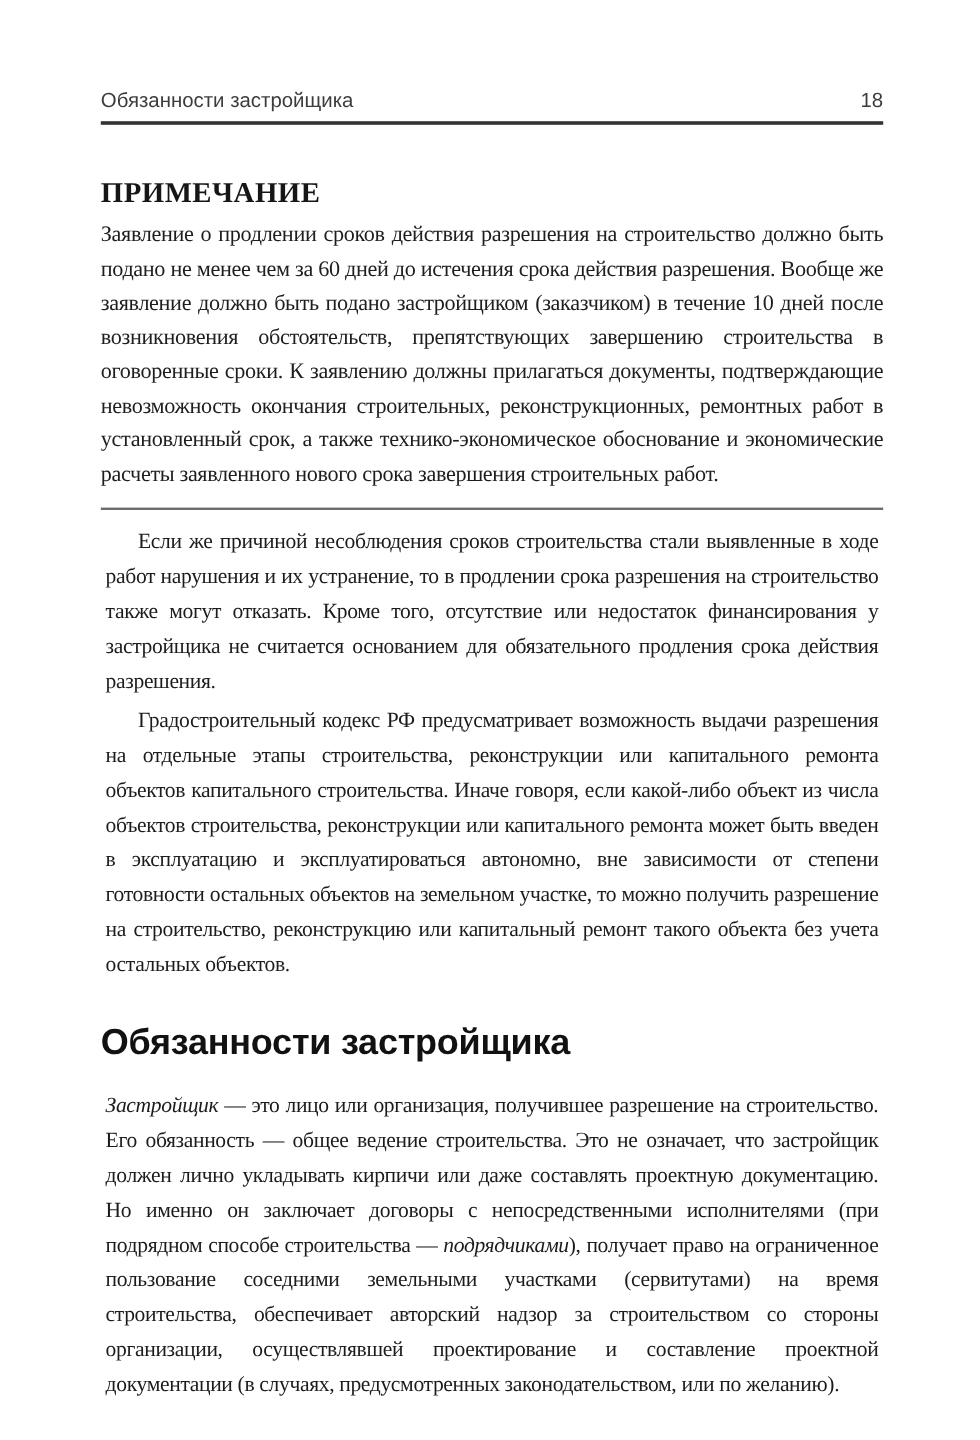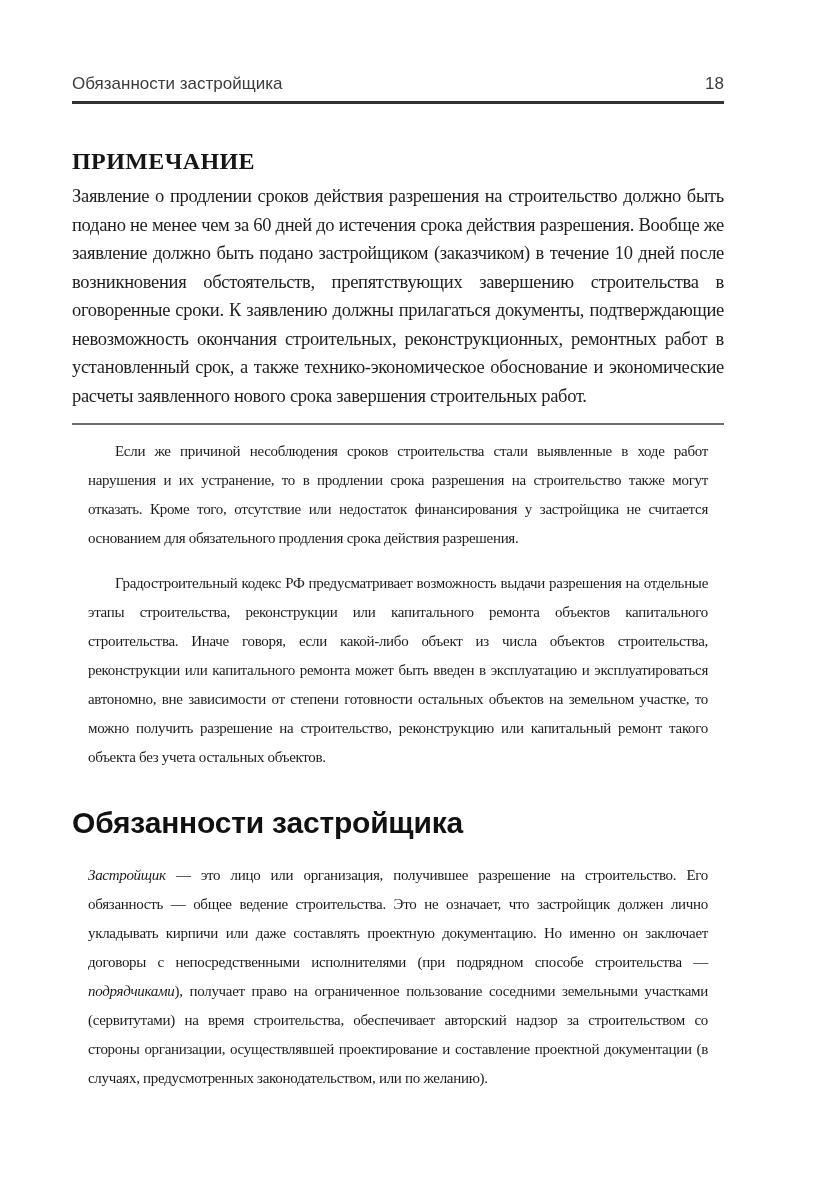--- a/index.html
+++ b/index.html
@@ -11,21 +11,21 @@
     width: 817px;
     height: 1200px;
     position: relative;
     font-family: "Liberation Serif", "DejaVu Serif", serif;
     color: #1e1e1e;
     -webkit-hyphens: auto;
     hyphens: auto;
   }
   .page {
     position: absolute;
-    left: 72px;
+    left: 84px;
     top: 0;
     width: 652px;
     height: 998px;
   }
   
   .running-head {
     display: flex;
     justify-content: space-between;
     align-items: flex-end;
     padding-top: 74px;
@@ -57,22 +57,22 @@
   .note-text {
     margin: 0;
     font-size: 18.5px;
     line-height: 28.5px;
     text-align: justify;
     letter-spacing: -0.3px;
     color: #1e1e1e;
   }
   
   .body-para {
-    margin: 16px;
-    font-size: 15px;
+    margin: 4px;
+    font-size: 18px;
     line-height: 29px;
     text-align: justify;
     letter-spacing: -0.3px;
     color: #1c1c1c;
   }
   .body-para.first {
     margin-top: 12px;
   }
   .indent {
     text-indent: 27px;

